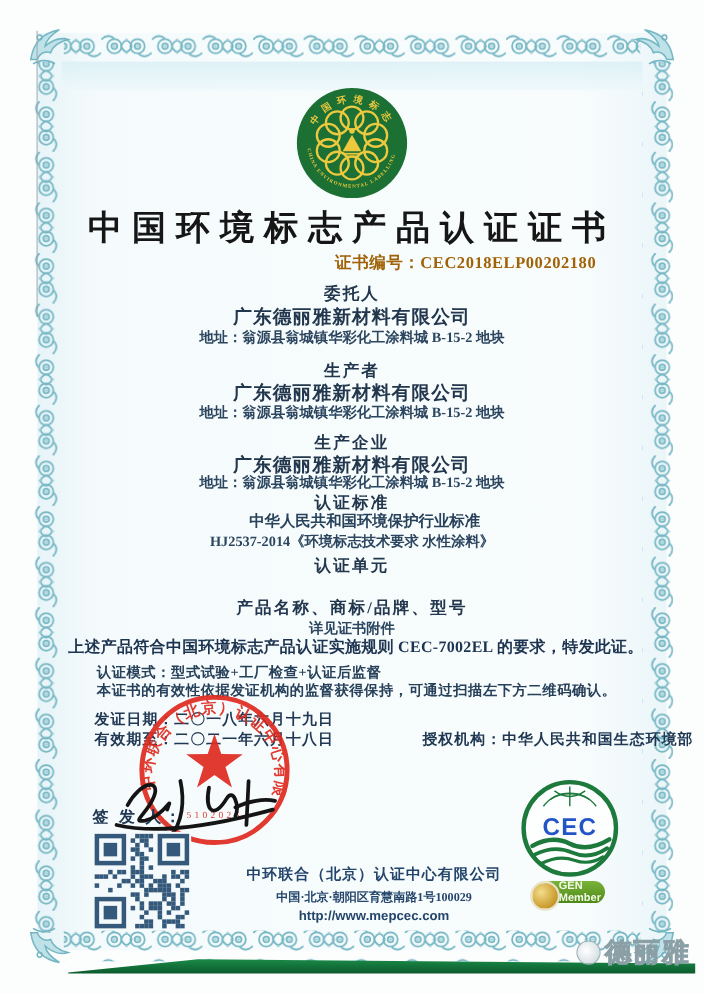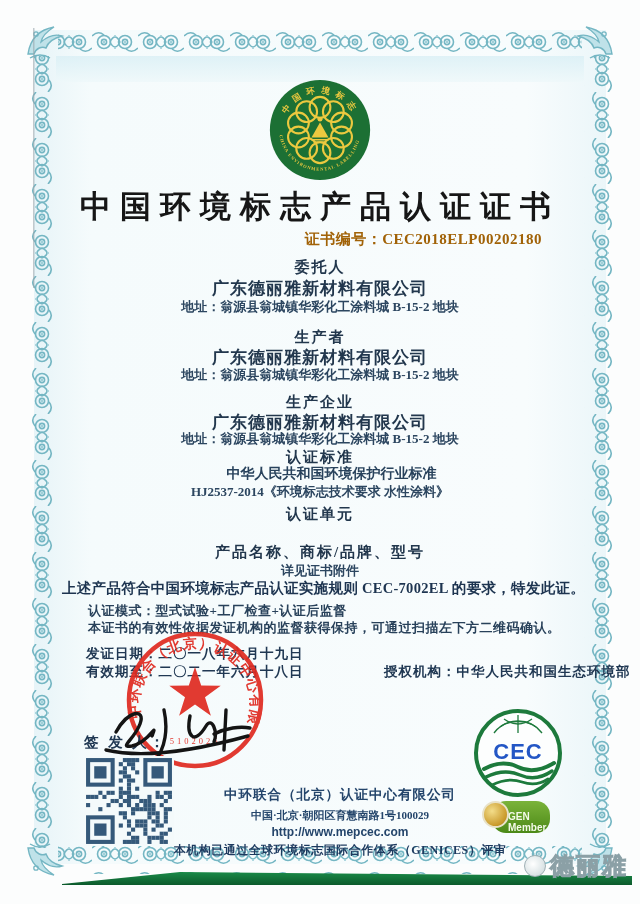--- a/index.html
+++ b/index.html
@@ -30,25 +30,25 @@
   .small-left{position:absolute;left:88px;font-size:13px;font-weight:700;color:#28415a;letter-spacing:.5px;}
   .datebold{position:absolute;left:86px;font-size:13.5px;font-weight:700;color:#203853;letter-spacing:1px;}
   .authority{position:absolute;left:384px;top:663px;font-size:13.5px;font-weight:700;color:#203853;letter-spacing:1px;}
   .signer{position:absolute;left:84px;top:733px;font-size:14.5px;font-weight:700;color:#203853;letter-spacing:3px;}
   .footer{position:absolute;left:120px;right:80px;text-align:center;color:#24456b;}
   .f-org{font-size:13.5px;font-weight:700;letter-spacing:1px;}
   .f-ad{font-size:11px;font-weight:600;}
   .f-url{font-size:12px;font-weight:700;font-family:"Liberation Sans","DejaVu Sans",sans-serif;}
   .f-gen{font-size:12px;font-weight:700;letter-spacing:.5px;color:#1d3a5f;}
   .genpill{
-    position:absolute;left:492px;top:801px;width:58px;height:32px;border-radius:14px;
+    position:absolute;left:492px;top:801px;width:58px;height:20px;border-radius:14px;
     background:linear-gradient(180deg,#7ab33a,#4c8917);
     color:#f4fae9;font-family:"Liberation Sans","DejaVu Sans",sans-serif;
     font-size:10px;font-weight:700;line-height:1.1;
-    display:flex;flex-direction:column;justify-content:flex-end;padding-left:16px;box-sizing:border-box;
+    display:flex;flex-direction:column;justify-content:center;padding-left:16px;box-sizing:border-box;
   }
   .genglobe{
     position:absolute;left:482px;top:801px;width:27px;height:27px;border-radius:50%;
     background:radial-gradient(circle at 35% 35%,#f3dd8a,#c9992b 70%,#8a6a14);
     border:2px solid #e8e2c8;box-sizing:border-box;
   }
   .watermark{
     position:absolute;right:12px;top:850px;display:flex;align-items:center;gap:4px;
     font-weight:700;font-size:24px;letter-spacing:2px;color:#c3ccd0;
     -webkit-text-stroke:1px #8ba0a6;text-stroke:1px #8ba0a6;
@@ -341,21 +341,20 @@
         <rect x="2" y="58" width="28" height="28"></rect>
         <rect x="6" y="62" width="20" height="20" fill="#f4fafb"></rect>
         <rect x="10" y="66" width="12" height="12"></rect>
       </g>
   </svg>
 
   <div class="footer" style="top:786px;position:absolute;">
     <div class="f-org">中环联合（北京）认证中心有限公司</div>
     <div class="f-ad" style="margin-top:4px;">中国·北京·朝阳区育慧南路1号100029</div>
     <div class="f-url" style="margin-top:2px;">http://www.mepcec.com</div>
-    <div class="f-gen" style="margin-top:3px;">本机构已通过全球环境标志国际合作体系（GENICES）评审</div>
   </div>
 
   <svg width="92" height="92" viewBox="0 0 92 92" style="position:absolute;left:472px;top:707px;">
     <circle cx="46" cy="46" r="42" fill="#fdfefe" stroke="#1d7a3c" stroke-width="4"></circle>
     <g stroke="#1d7a3c" stroke-width="1.3" fill="none">
       <path d="M22,26 A30,30 0 0 1 70,26"></path>
       <path d="M28,20 A24,16 0 0 1 64,20"></path>
       <path d="M46,8 L46,26"></path>
       <path d="M32,12 Q46,22 60,12"></path>
     </g>

